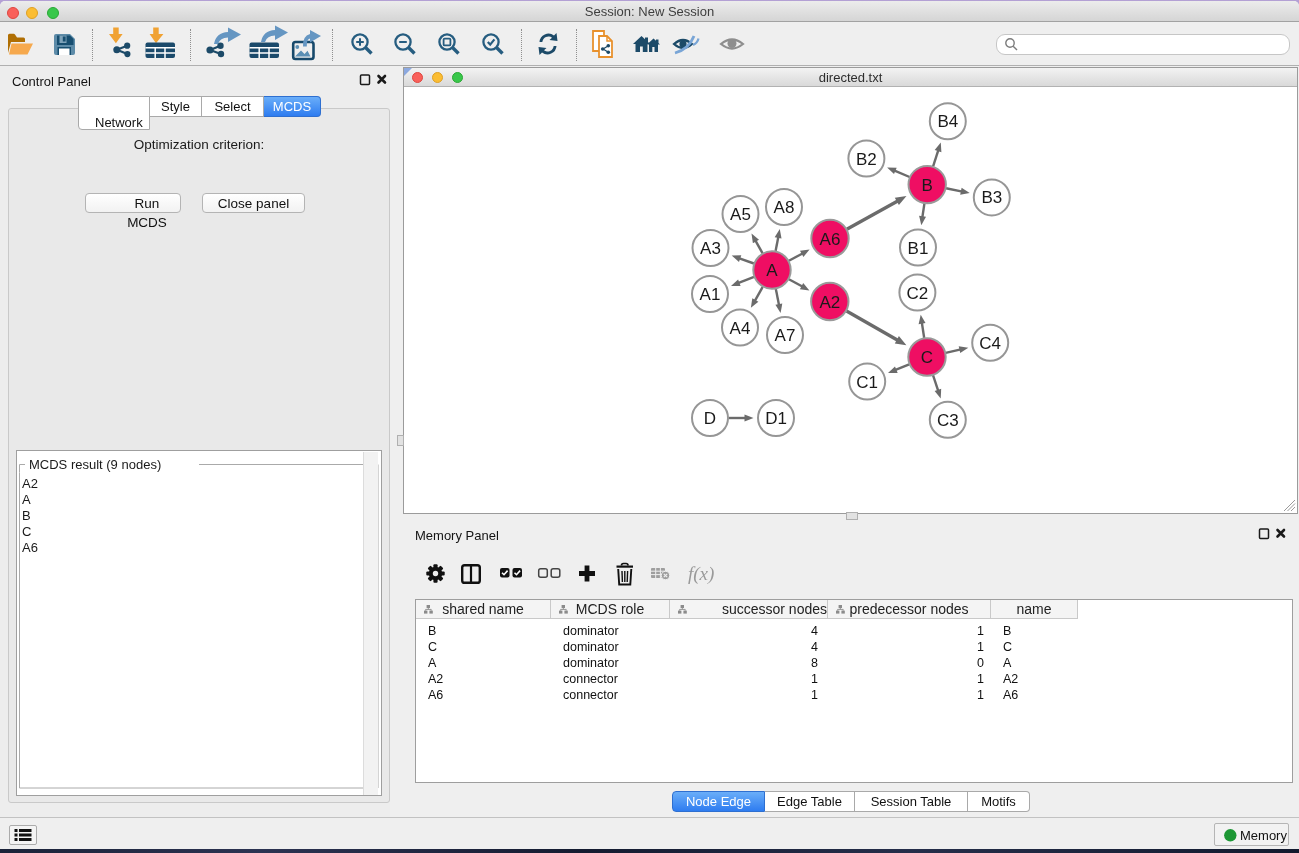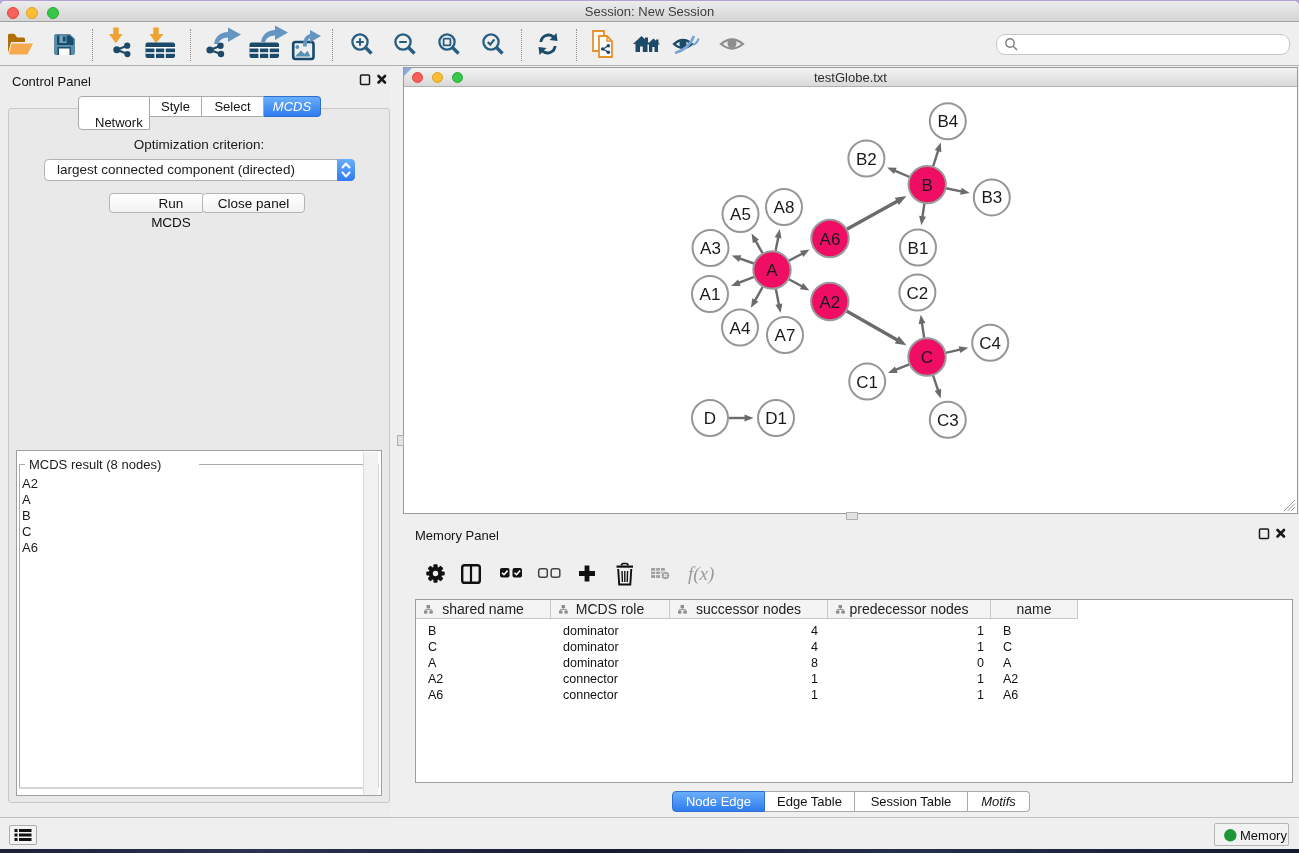--- a/index.html
+++ b/index.html
@@ -11,21 +11,21 @@
 .tl { position:absolute; top:6px; width:12px; height:12px; border-radius:50%; }
 #toolbar { position:absolute; left:0; top:22px; width:1299px; height:42px; background:#efefef; }
 .sep { position:absolute; top:28px; height:32px; width:0; border-left:1px dotted #8f8f8f; }
 #searchbox { position:absolute; left:996px; top:11px; width:294px; height:21px; background:#fff; border:1px solid #c6c6c6; border-radius:9px; }
 #mainline { position:absolute; left:0; top:64px; width:1299px; height:1px; background:#b0b0b0; }
 
 #cpanel { position:absolute; left:0; top:65px; width:390px; height:752px; background:#ededed; }
 .tabs { position:absolute; display:flex; height:21px; z-index:5; }
 .tab { border:1px solid #a9a9a9; border-left:none; background:#fff; color:#111; font-size:13px; line-height:19px; text-align:center; padding:0 13px; }
 .tab.first { border-left:1px solid #a9a9a9; border-radius:4px 0 0 4px; }
-.tab.last { border-radius:0 4px 4px 0;font-style:italic; }
+.tab.last { border-radius:0 4px 4px 0; }
 .tab.sel { background:linear-gradient(#6aaef9,#2e7cf0); color:#fff; border-color:#2e6fd0; }
 #mcdspanel { position:absolute; left:8px; top:42px; width:382px; height:695px; background:#e9e9e9; border:1px solid #c9c9c9; border-radius:3px; }
 .btn { position:absolute; background:linear-gradient(#ffffff,#f2f2f2); border:1px solid #b4b4b4; border-radius:4px; text-align:center; font-size:13.5px; color:#111; }
 
 #netwin { position:absolute; left:403px; top:66px; width:895px; height:447px; background:#fff; border:1px solid #9b9b9b; }
 #nettitle { position:absolute; left:0; top:0; right:0; height:19px; background:linear-gradient(#f3f3f3,#d9d9d9); border-bottom:1px solid #b2b2b2; }
 #nettitle .title { position:absolute; left:0; right:0; top:2px; text-align:center; font-size:13px; color:#2e2e2e; }
 
 #tpanel { position:absolute; left:404px; top:520px; width:895px; height:297px; background:#efefef; }
 #ttable { position:absolute; left:11px; top:78px; width:878px; height:184px; background:#fff; border:1px solid #9e9e9e; }
@@ -191,49 +191,41 @@
    <path d="M19.5,3 L26,9.5 M26,3 L19.5,9.5" stroke="#1a1a1a" stroke-width="2.6" stroke-linecap="round"></path>
   </svg>
   <div class="tabs" style="left:78px;top:30px;">
    <div class="tab first" style="width:72px;padding:16px;">Network</div>
    <div class="tab" style="width:52px;padding:0;">Style</div>
    <div class="tab" style="width:62px;padding:0;">Select</div>
    <div class="tab last sel" style="width:57px;padding:0;">MCDS</div>
   </div>
   <div id="mcdspanel">
    <div style="position:absolute;left:0;right:0;top:28px;text-align:center;font-size:13.5px;">Optimization criterion:</div>
-   <div style="position:absolute;left:35px;top:50px;width:311px;height:22px;background:#fff;border:1px solid #b2b2b2;border-radius:4.5px;">
-    <div style="position:absolute;left:12px;top:2px;font-size:13.5px;">largest connected component (directed)</div>
-    <div style="position:absolute;right:-1px;top:-1px;width:18px;height:22px;background:linear-gradient(#6aaef9,#2e7cf0);border-radius:0 4.5px 4.5px 0;">
-     <svg width="18" height="22">
-              <path d="M5.5,8.5 L9,4.5 L12.5,8.5 M5.5,13.5 L9,17.5 L12.5,13.5" fill="none" stroke="#fff" stroke-width="2" stroke-linejoin="round" stroke-linecap="round"></path>
-            </svg>
-    </div>
-   </div>
-   <div class="btn" style="left:100px;top:84px;width:96px;height:20px;line-height:19px;padding-left:28px;">Run MCDS</div>
+   <div class="btn" style="left:76px;top:84px;width:96px;height:20px;line-height:19px;padding-left:28px;">Run MCDS</div>
    <div class="btn" style="left:193px;top:84px;width:103px;height:20px;line-height:19px;">Close panel</div>
    <div style="position:absolute;left:7px;top:341px;width:366px;height:346px;background:#fff;border:1px solid #9f9f9f;">
     <svg width="364" height="344" style="position:absolute;left:0;top:0;">
      <path d="M2.5,21.5 L2.5,13.5 L8,13.5 M182,13.5 L361,13.5 L361,337 L2.5,337 L2.5,21.5" fill="none" stroke="#aaaaaa" stroke-width="1"></path>
     </svg>
-    <div style="position:absolute;left:11px;top:6px;font-size:13px;background:#fff;padding:0 1px;">MCDS result (8 nodes)</div>
+    <div style="position:absolute;left:11px;top:6px;font-size:13px;background:#fff;padding:0 1px;">MCDS result (9 nodes)</div>
     <div style="position:absolute;left:5px;top:25px;font-size:13px;line-height:16px;">A2<br>A<br>B<br>C<br>A6</div>
     <div style="position:absolute;right:3px;top:0.5px;width:15px;height:343px;background:#f2f2f2;border-left:1px solid #dcdcdc;"></div>
    </div>
   </div>
  </div>
  <div id="netwin">
   <svg width="8" height="8" style="position:absolute;left:0;top:0;z-index:6;">
         <path d="M0,0 L8,0 L0,8 Z" fill="#3b6fd4" opacity="0.55"></path>
       </svg>
   <div id="nettitle">
    <div class="tl" style="left:8px;top:4px;width:11px;height:11px;background:#f9605a;border:1px solid #df4640;"></div>
    <div class="tl" style="left:28px;top:4px;width:11px;height:11px;background:#fbbd32;border:1px solid #dfa024;"></div>
    <div class="tl" style="left:48px;top:4px;width:11px;height:11px;background:#39c74b;border:1px solid #2aa835;"></div>
-   <div class="title">testGlobe.txt</div>
+   <div class="title">directed.txt</div>
   </div>
   <svg width="14" height="14" style="position:absolute;right:1px;bottom:1px;">
    <g stroke="#9a9a9a" stroke-width="1">
           <line x1="13" y1="2" x2="2" y2="13"></line>
           <line x1="13" y1="5.5" x2="5.5" y2="13"></line>
           <line x1="13" y1="9" x2="9" y2="13"></line>
         </g>
   </svg>
  </div>
  <svg width="893" height="427" style="position:absolute;left:404px;top:85px;" font-family="Liberation Sans, sans-serif">
@@ -389,21 +381,21 @@
           </g>
     <circle cx="14.5" cy="7.5" r="4.2" fill="#9e9e9e" stroke="#efefef" stroke-width="1"></circle>
     <path d="M12.8,5.8 L16.2,9.2 M16.2,5.8 L12.8,9.2" stroke="#efefef" stroke-width="1.2"></path>
    </g>
    <text x="264" y="21" font-family="Liberation Serif, serif" font-style="italic" font-size="19" fill="#9a9a9a">f(x)</text>
   </svg>
   <div id="ttable">
    <div class="thead" style="width:662px;border-right:1px solid #c9c9c9;">
     <div class="hcol" style="left:0;width:135px;">shared name</div>
     <div class="hcol" style="left:135px;width:119px;">MCDS role</div>
-    <div class="hcol" style="left:254px;width:158px;">successor nodes</div>
+    <div class="hcol" style="left:254px;width:158px;text-align:right;">successor nodes</div>
     <div class="hcol" style="left:412px;width:163px;">predecessor nodes</div>
     <div class="hcol" style="left:575px;width:87px;">name</div>
    </div>
    <svg width="700" height="19" style="position:absolute;left:0;top:0;pointer-events:none;">
     <g fill="#8b8b8b">
      <g transform="translate(8,5)">
               <rect x="2.6" y="0" width="3.4" height="3"></rect>
               <rect x="0" y="5.6" width="3.4" height="3"></rect>
               <rect x="5.4" y="5.6" width="3.4" height="3"></rect>
               <path d="M4.3,3 L4.3,4.4 M1.6,5.6 L1.6,4.4 L7.2,4.4 L7.2,5.6" stroke="#8b8b8b" fill="none" stroke-width="0.9"></path>

